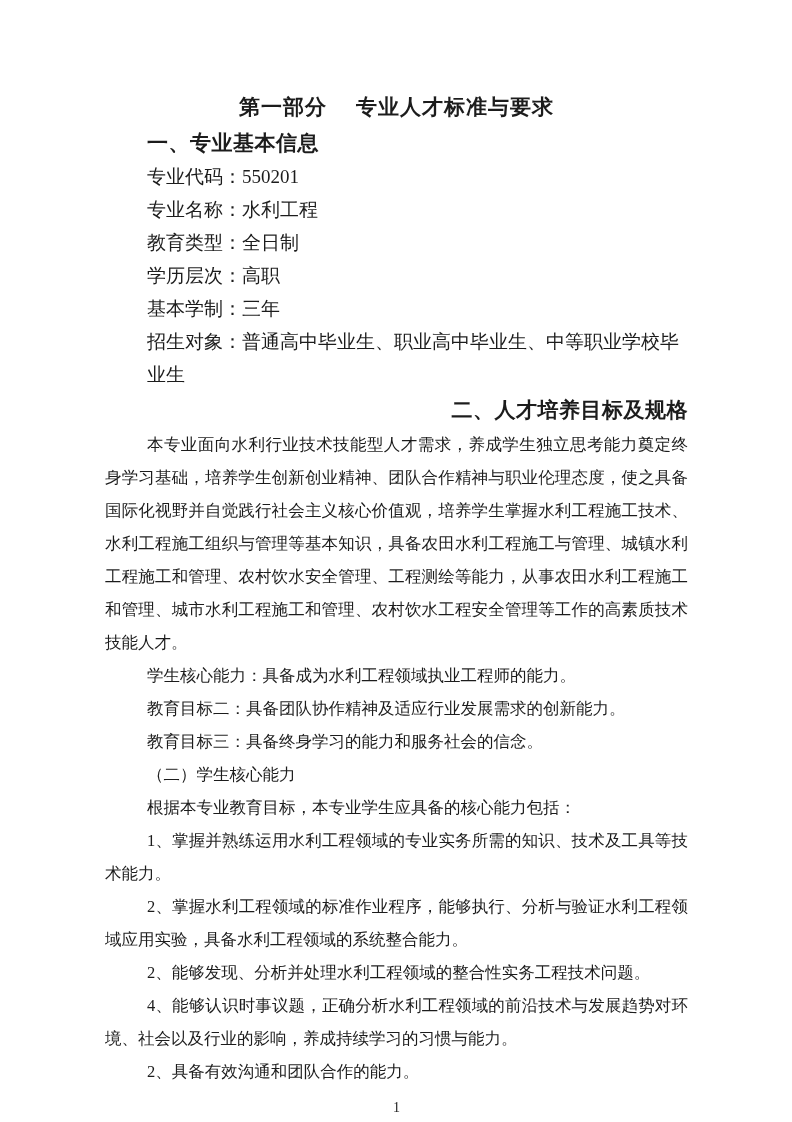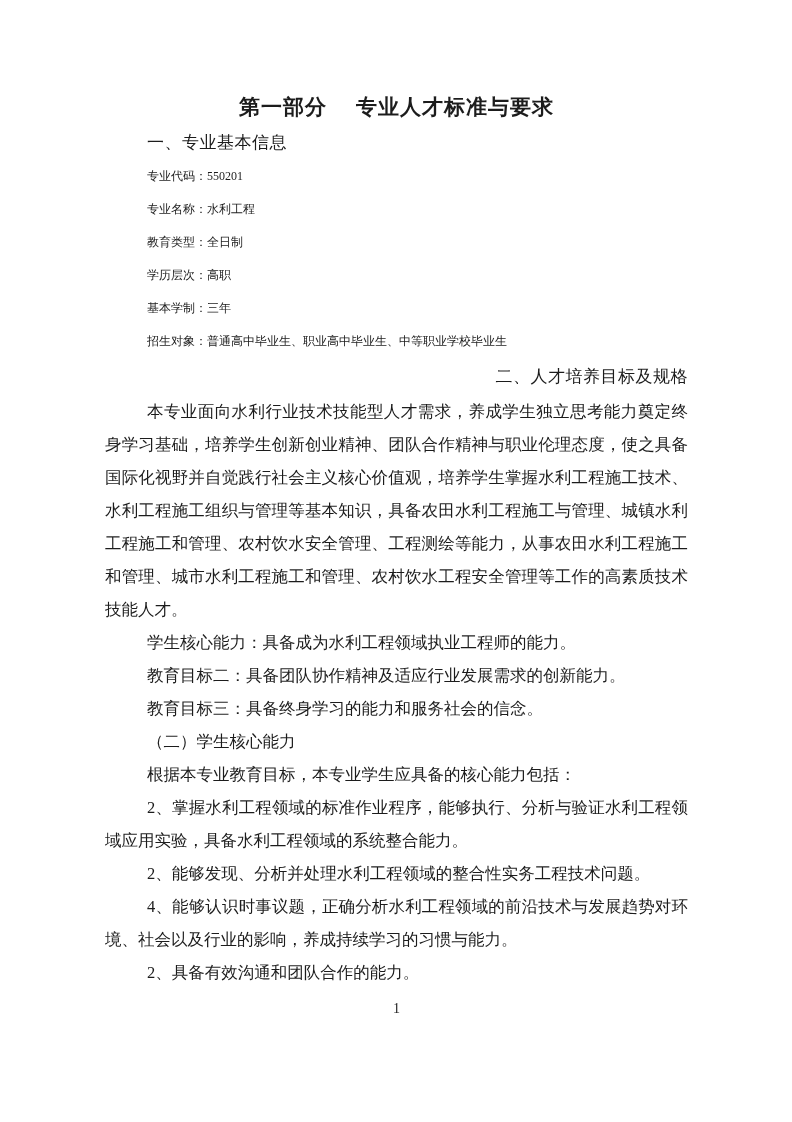--- a/index.html
+++ b/index.html
@@ -23,33 +23,33 @@
     font-family: "Liberation Sans", "DejaVu Sans", sans-serif;
     font-weight: bold;
     font-size: 21px;
     line-height: 38px;
     text-align: center;
     letter-spacing: 1px;
     white-space: pre;
   }
   .sec-heading {
     font-family: "Liberation Sans", "DejaVu Sans", sans-serif;
-    font-weight: normal;
-    font-size: 17px;
+    font-weight: bold;
+    font-size: 21px;
     line-height: 34px;
     padding-left: 42px;
     letter-spacing: 0.5px;
   }
   .sec-heading.tall {
     line-height: 37px;
     text-align: right;
   }
   .info-line {
     margin: 0;
-    font-size: 12px;
+    font-size: 19px;
     line-height: 33px;
     padding-left: 42px;
   }
   .body-par {
     margin: 0;
     font-size: 16.5px;
     line-height: 33px;
     text-align: justify;
     text-indent: 42px;
   }
@@ -83,20 +83,21 @@
   <div>
     <p class="body-par">本专业面向水利行业技术技能型人才需求，养成学生独立思考能力奠定终身学习基础，培养学生创新创业精神、团队合作精神与职业伦理态度，使之具备国际化视野并自觉践行社会主义核心价值观，培养学生掌握水利工程施工技术、水利工程施工组织与管理等基本知识，具备农田水利工程施工与管理、城镇水利工程施工和管理、农村饮水安全管理、工程测绘等能力，从事农田水利工程施工和管理、城市水利工程施工和管理、农村饮水工程安全管理等工作的高素质技术技能人才。</p>
     <p class="body-par">学生核心能力：具备成为水利工程领域执业工程师的能力。</p>
     <p class="body-par">教育目标二：具备团队协作精神及适应行业发展需求的创新能力。</p>
     <p class="body-par">教育目标三：具备终身学习的能力和服务社会的信念。</p>
   </div>
 
   <div>
     <p class="body-par">（二）学生核心能力</p>
     <p class="body-par">根据本专业教育目标，本专业学生应具备的核心能力包括：</p>
+    <p class="body-par">1、掌握并熟练运用水利工程领域的专业实务所需的知识、技术及工具等技术能力。</p>
     <p class="body-par">2、掌握水利工程领域的标准作业程序，能够执行、分析与验证水利工程领域应用实验，具备水利工程领域的系统整合能力。</p>
     <p class="body-par">2、能够发现、分析并处理水利工程领域的整合性实务工程技术问题。</p>
     <p class="body-par">4、能够认识时事议题，正确分析水利工程领域的前沿技术与发展趋势对环境、社会以及行业的影响，养成持续学习的习惯与能力。</p>
     <p class="body-par">2、具备有效沟通和团队合作的能力。</p>
   </div>
 
   <div class="page-num">1</div>
 
 </div>
 

